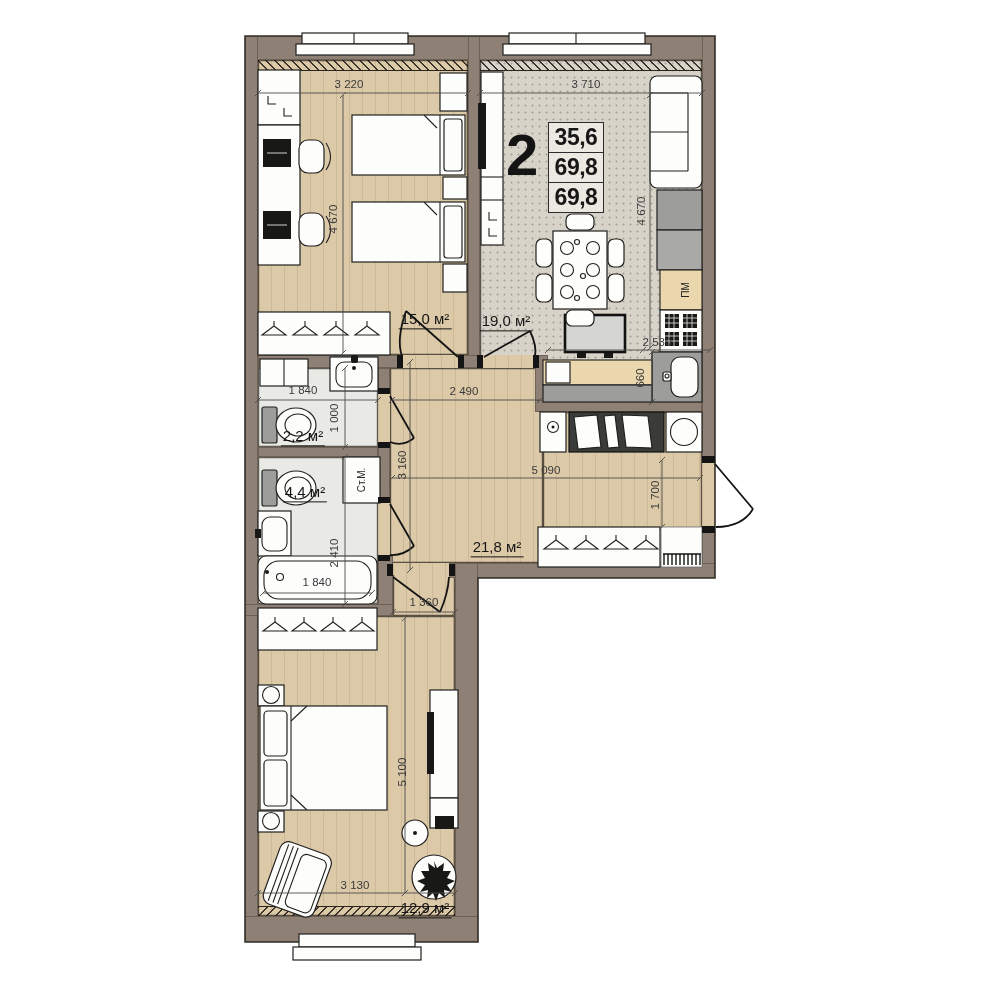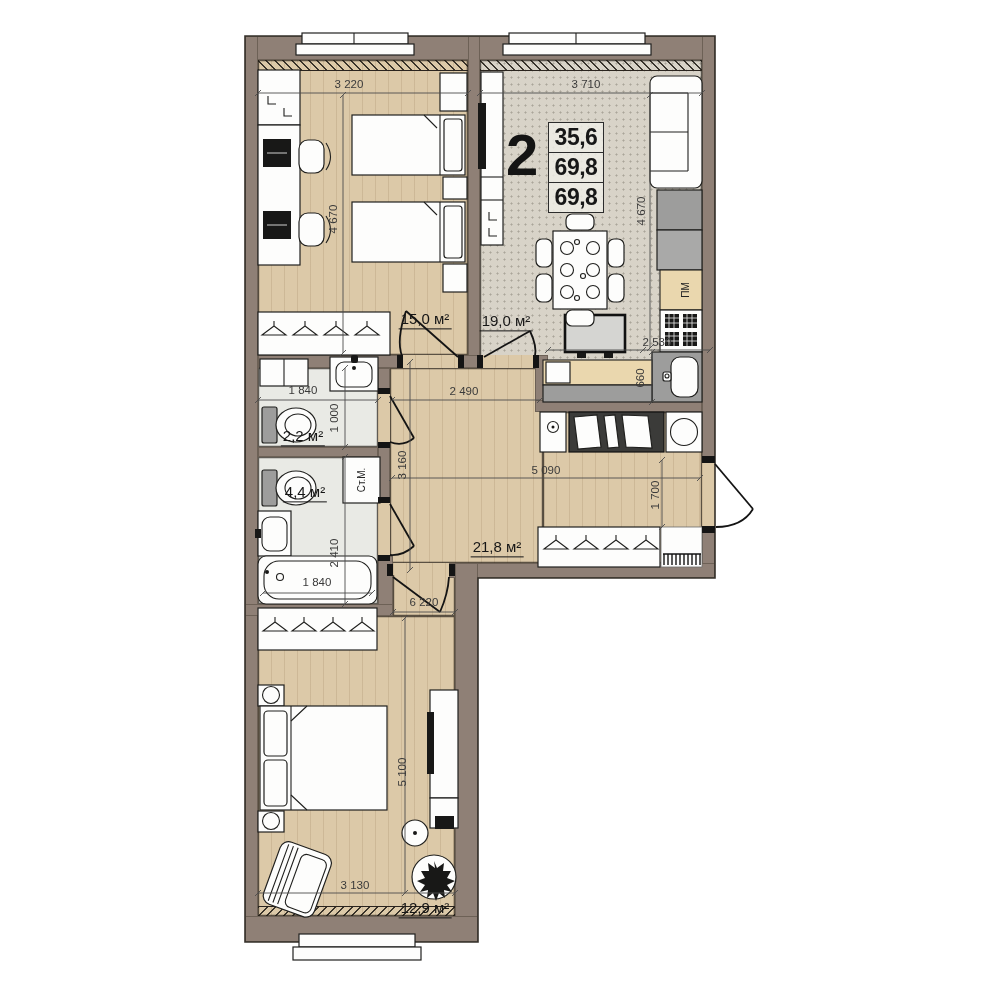--- a/index.html
+++ b/index.html
@@ -408,20 +408,20 @@
   <div class="dimlbl" style="left:657px;top:342px;">2 530</div>
   <div class="dimlbl rot" style="left:640px;top:378px;">660</div>
   <div class="dimlbl" style="left:464px;top:391px;">2 490</div>
   <div class="dimlbl rot" style="left:402px;top:465px;">3 160</div>
   <div class="dimlbl" style="left:546px;top:470px;">5 090</div>
   <div class="dimlbl rot" style="left:655px;top:495px;">1 700</div>
   <div class="dimlbl" style="left:303px;top:390px;">1 840</div>
   <div class="dimlbl rot" style="left:334px;top:418px;">1 000</div>
   <div class="dimlbl rot" style="left:334px;top:553px;">2 410</div>
   <div class="dimlbl" style="left:317px;top:582px;">1 840</div>
-  <div class="dimlbl" style="left:424px;top:602px;">6 220</div>
+  <div class="dimlbl" style="left:424px;top:602px;">1 360</div>
   <div class="dimlbl rot" style="left:402px;top:772px;">5 100</div>
   <div class="dimlbl" style="left:355px;top:885px;">3 130</div>
 
   <div class="applbl" style="left:361px;top:480px;">Ст.М.</div>
   <div class="applbl" style="left:685px;top:290px;">ПМ</div>
 
 </div>
 
 </body></html>

